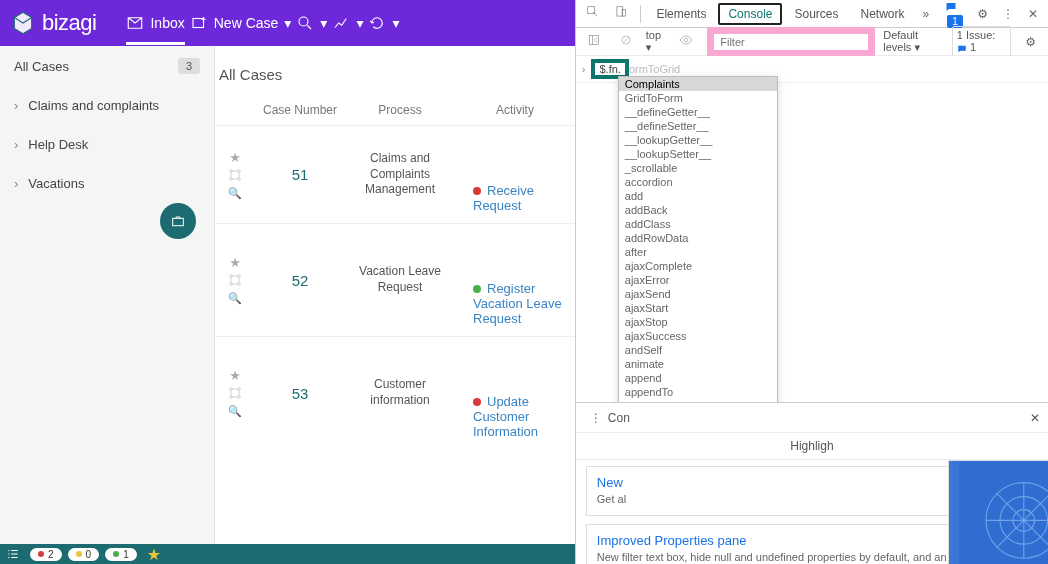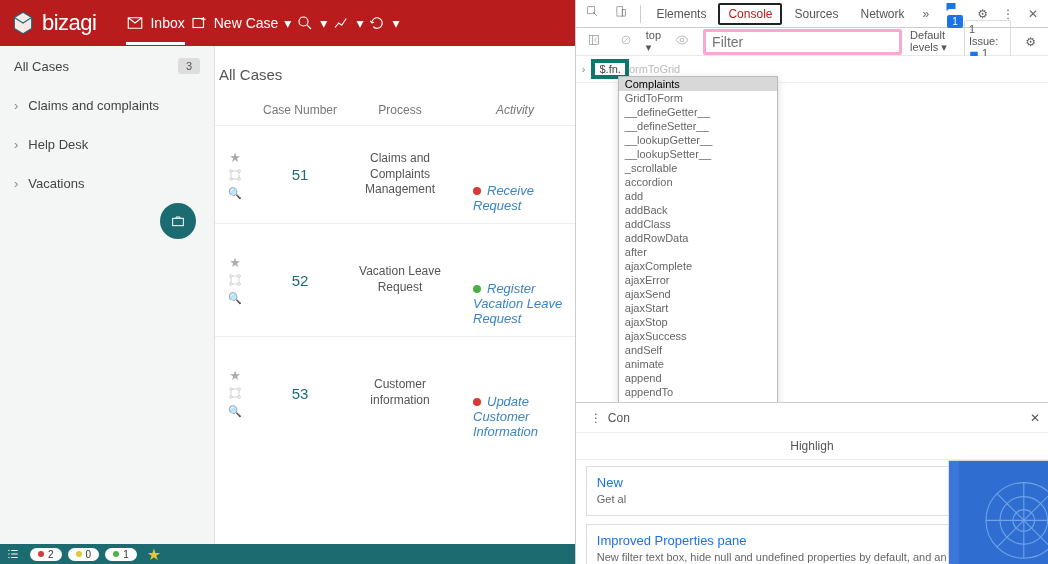--- a/index.html
+++ b/index.html
@@ -1,66 +1,66 @@
 <!DOCTYPE html>
 <html><head>
 <meta charset="utf-8">
 <style>
 * { box-sizing: border-box; margin: 0; padding: 0; font-family: "Segoe UI", Arial, sans-serif; }
 body { width: 1048px; height: 564px; overflow: hidden; display: flex; background: #fff; }
 
 
 .app { display: flex; flex-direction: column; width: 580px; height: 100%; }
-.topbar { background: #b91c1c; height: 46px; display: flex; align-items: center; color: #fff; padding: 0 10px; }
+.topbar { background: #6d28d9; height: 46px; display: flex; align-items: center; color: #fff; padding: 0 10px; }
 .logo { display: flex; align-items: center; gap: 6px; margin-right: 30px; }
 .logo-text { font-size: 22px; font-weight: 300; letter-spacing: -0.5px; }
 .topbar-items { display: flex; align-items: center; gap: 5px; }
 .topbar-item { display: flex; align-items: center; gap: 6px; font-size: 14px; cursor: pointer; }
 .topbar-item.active { border-bottom: 3px solid #fff; padding-bottom: 10px; margin-bottom: -13px; }
 
 .app-body { display: flex; flex: 1; overflow: hidden; }
 .sidebar { width: 215px; background: #f4f5f5; border-right: 1px solid #e0e0e0; display: flex; flex-direction: column; }
 .sidebar-header { display: flex; justify-content: space-between; align-items: center; padding: 12px 14px; font-size: 13px; color: #444; }
 .badge { background: #ddd; border-radius: 3px; padding: 2px 8px; font-size: 11px; color: #555; }
 .sidebar-item { display: flex; align-items: center; gap: 10px; padding: 12px 14px; font-size: 13px; color: #444; cursor: pointer; }
 .sidebar-fab { margin-top: auto; align-self: flex-end; margin: 0 18px 18px 0; width: 36px; height: 36px; border-radius: 50%; background: #1c6b70; display: flex; align-items: center; justify-content: center; color: #fff; }
 
 .main { flex: 1; padding: 20px 0 0 0; overflow: hidden; }
 .main-title { font-size: 15px; color: #555; padding: 0 0 12px 4px; }
 .table-head { display: flex; color: #777; font-size: 12px; padding: 8px 0; }
 .col-icons { width: 40px; }
 .col-number { width: 90px; text-align: center; }
 .col-process { width: 110px; text-align: center; }
-.col-activity { flex: 1; text-align: center; font-style: italic; }
+.col-activity { flex: 1; text-align: center; }
 .row { display: flex; align-items: center; border-top: 1px solid #eee; padding: 10px 0; font-size: 13px; color: #555; }
 .row .col-icons { display: flex; flex-direction: column; align-items: center; gap: 2px; color: #aaa; }
 .row .col-number { color: #1c6b70; font-size: 15px; }
 .row .col-process { font-size: 12px; line-height: 1.3; }
 .row .col-activity { text-align: left; padding-left: 18px; margin-top: 47px; }
 .dot { display: inline-block; width: 8px; height: 8px; border-radius: 50%; margin-right: 6px; }
 .dot.red { background: #d63a3a; }
 .dot.green { background: #4ab14a; }
 .activity-link { color: #3a84c4; font-size: 13px; }
 
 
 .statusbar { height: 20px; background: #1c6b70; display: flex; align-items: center; padding: 0 6px; gap: 10px; }
 .pill { border-radius: 9px; font-size: 10px; padding: 1px 8px; color: #333; background: #fff; display: flex; align-items: center; gap: 4px; }
 .pill .pd { width: 6px; height: 6px; border-radius: 50%; }
 
 
 .devtools { flex: 1; height: 100%; border-left: 1px solid #ccc; display: flex; flex-direction: column; background: #fff; font-size: 12px; color: #333; }
 .dt-tabs { height: 28px; border-bottom: 1px solid #ccc; display: flex; align-items: center; padding: 0 4px; gap: 2px; }
 .dt-tab { padding: 4px 10px; color: #555; cursor: pointer; }
-.dt-tab.active { border: 2px solid #222; border-radius: 2px; padding: 2px 8px; color: #b91c1c; }
+.dt-tab.active { border: 2px solid #222; border-radius: 2px; padding: 2px 8px; color: #0f766e; }
 .dt-badge { background: #1a73e8; color: #fff; font-size: 10px; padding: 1px 5px; border-radius: 2px; margin-left: 2px; }
 .dt-tabs .spacer { flex: 1; }
 .dt-iconbtn { padding: 4px 6px; color: #666; cursor: pointer; }
 
 .dt-filterbar { height: 28px; border-bottom: 1px solid #eaeaea; display: flex; align-items: center; gap: 8px; padding: 0 6px; }
-.dt-filterbar input { flex: 1; border: 3px solid #f9a8d4; border-radius: 2px; padding: 2px 6px; font-size: 14px; }
+.dt-filterbar input { flex: 1; border: 7px solid #f9a8d4; border-radius: 2px; padding: 2px 6px; font-size: 11px; }
 .dt-select { color: #555; font-size: 11px; }
 
 .dt-body { flex: 1; position: relative; overflow: hidden; background: #fff; }
 .console-line { display: flex; align-items: center; padding: 3px 6px; font-family: Menlo, Consolas, monospace; font-size: 11px; color: #444; border-bottom: 1px solid #f0f0f0; }
 .console-line .arrow { color: #888; margin-right: 6px; }
 .console-input { border: 4px solid #0f766e; padding: 0 4px; background: #fff; }
 
 .autocomplete { position: absolute; top: 20px; left: 42px; width: 160px; max-height: 480px; background: #fff; border: 1px solid #bbb; font-family: Menlo, Consolas, monospace; font-size: 11px; overflow-y: auto; box-shadow: 0 2px 8px rgba(0,0,0,0.15); }
 .autocomplete::-webkit-scrollbar { width: 14px; }
 .autocomplete::-webkit-scrollbar-thumb { background: #ccc; }

